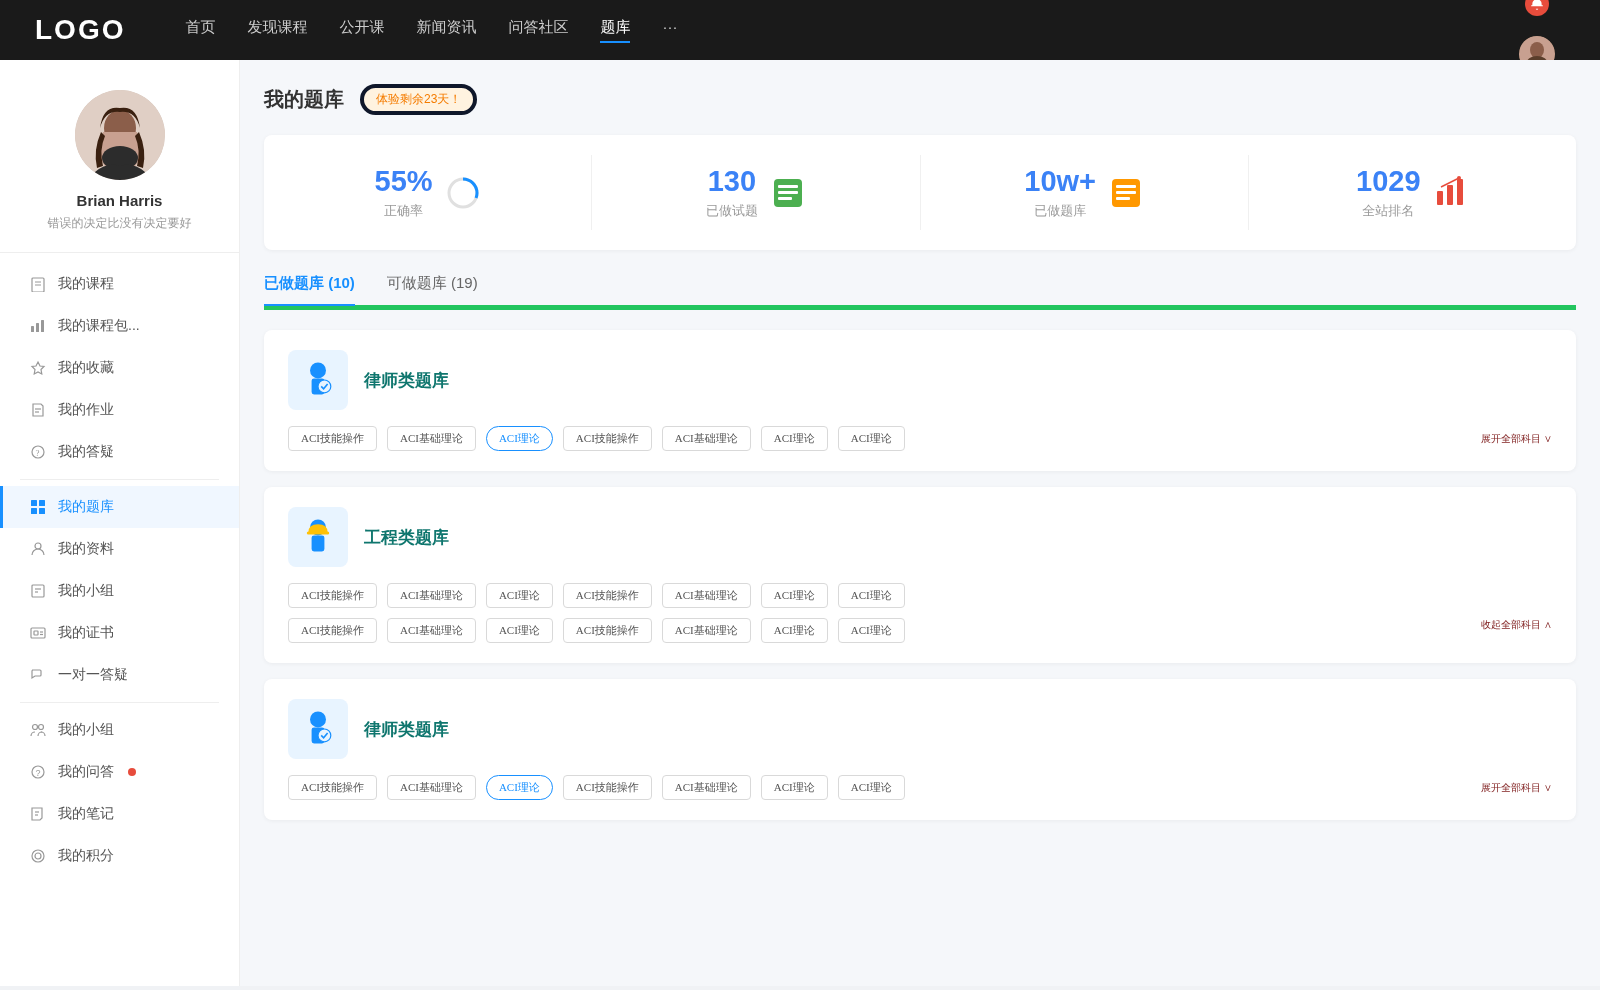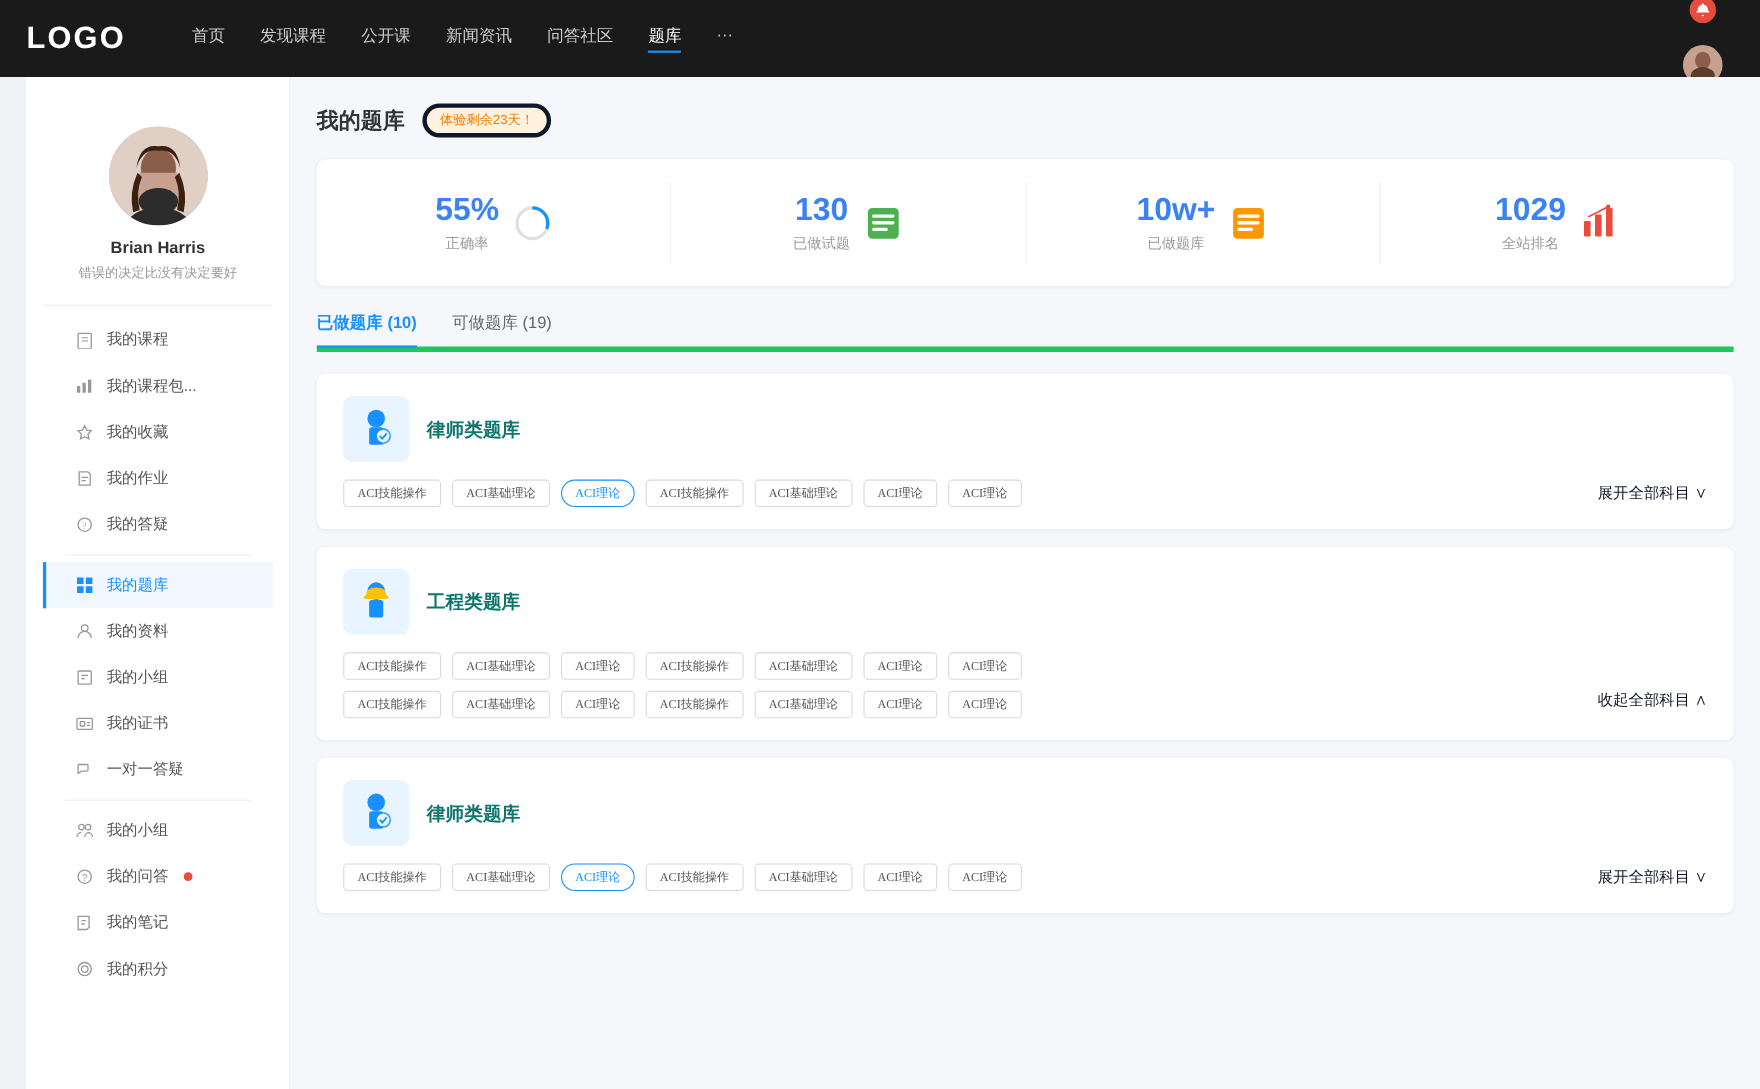--- a/index.html
+++ b/index.html
@@ -1,24 +1,24 @@
 <!DOCTYPE html>
 <html><head>
   <meta charset="utf-8">
   <style>
     * { box-sizing: border-box; margin: 0; padding: 0; }
     body { font-family: "PingFang SC", "Microsoft YaHei", sans-serif; background: #f0f2f5; color: #333; }
 
     
     .navbar {
       background: #1a1a1a;
-      height: 70px;
+      height: 60px;
       display: flex;
       align-items: center;
-      padding: 0 24px;
+      padding: 0 35px;
       gap: 40px;
     }
     .navbar-logo {
       color: white;
       font-size: 28px;
       font-weight: bold;
       letter-spacing: 2px;
       margin-right: 20px;
     }
     .nav-links {
@@ -72,24 +72,23 @@
     
     .page-layout {
       display: flex;
       min-height: calc(100vh - 64px);
     }
 
     
     .sidebar {
       width: 240px;
       background: #fff;
-      padding: 15px;
+      padding: 0;
       flex-shrink: 0;
       border-right: 1px solid #eee;
-      margin-left: 24px;
     }
     .user-profile {
       text-align: center;
       padding: 30px 20px 20px;
       border-bottom: 1px solid #eee;
     }
     .avatar-container {
       width: 90px; height: 90px;
       border-radius: 50%;
       background: #d5c4ba;
@@ -281,22 +280,22 @@
       background: white;
       font-family: Liberation Serif, serif;
     }
     .tag.active {
       border-color: #1890ff;
       color: #1890ff;
       border-radius: 20px;
     }
     .expand-link {
       margin-left: auto;
-      font-size: 14px;
-      color: #0f172a;
+      font-size: 10px;
+      color: #7f1d1d;
       cursor: pointer;
       white-space: nowrap;
     }
     .tags-row-2 {
       display: flex;
       flex-wrap: wrap;
       gap: 10px;
       margin-top: 10px;
     }
   </style>

